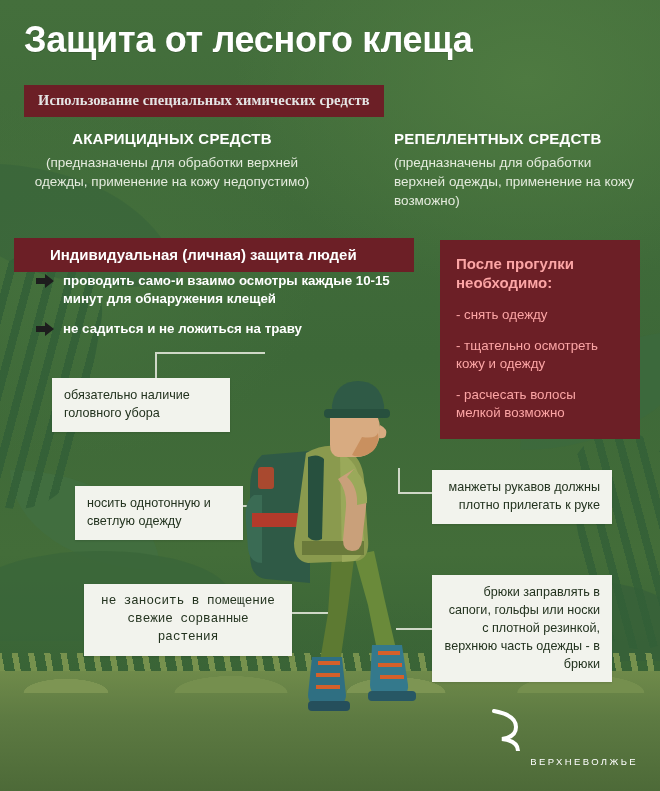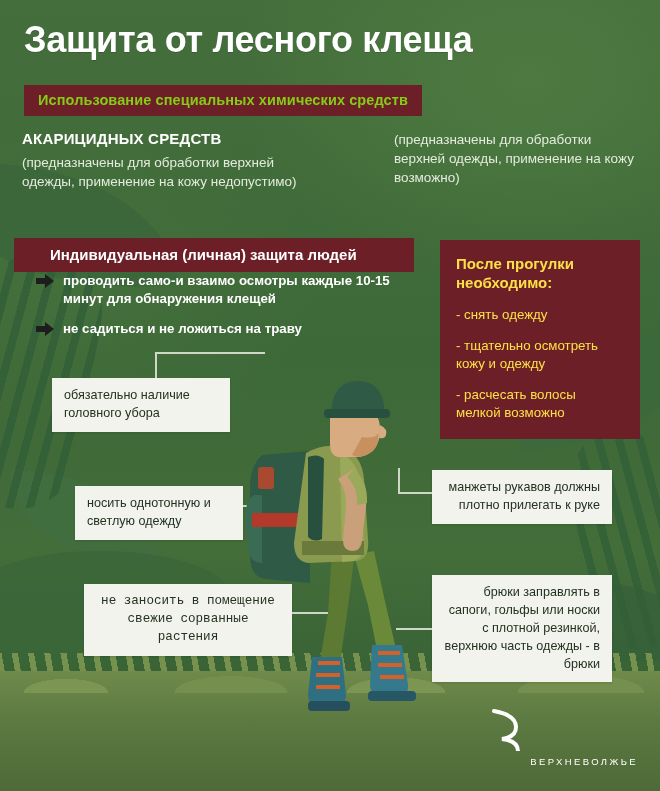--- a/index.html
+++ b/index.html
@@ -65,54 +65,55 @@
 
   
   h1.title {
     position: absolute; left: 24px; top: 20px; width: 620px;
     color: #ffffff; font-size: 36px; font-weight: bold; letter-spacing: -0.3px;
     line-height: 1.1;
     text-shadow: 0 1px 0 rgba(0,0,0,.15);
   }
   .subtitle-bar {
     position: absolute; left: 24px; top: 85px;
-    background: #6c1f26; color: #84cc16;
+    background: #6c1f26; color: #e5e5e5;
     font-size: 14.5px; font-weight: bold;
     padding: 7px 14px 8px 14px;
     letter-spacing: .1px;
+    font-family: Liberation Serif, serif;
   }
   .col {
     position: absolute; color: #e9efe4;
   }
   .col .h {
     font-size: 15px; font-weight: bold; color: #ffffff; letter-spacing: .2px;
     margin-bottom: 6px;
   }
   .col .p { font-size: 13.5px; line-height: 1.42; color: #e4ebdd; }
-  .col.left { left: 22px; top: 130px; width: 300px; }
+  .col.left { left: 22px; top: 130px; width: 300px; text-align: center; }
   .col.right { left: 394px; top: 130px; width: 250px; }
 
   
   .band {
     position: absolute; left: 14px; top: 238px; width: 400px;
     background: #6c1f26; color: #fff;
     font-size: 15px; font-weight: bold;
     padding: 8px 14px 9px 36px;
   }
   .bullets { position: absolute; left: 36px; top: 272px; width: 385px; }
   .bullet { display: flex; gap: 9px; margin-bottom: 12px; align-items: flex-start; }
   .bullet .arrow { flex: 0 0 auto; margin-top: 2px; }
   .bullet .txt {
     color: #ffffff; font-size: 13.3px; line-height: 1.36; font-weight: bold;
   }
 
   
   .card {
     position: absolute; right: 20px; top: 240px; width: 200px;
-    background: #6c1f26; color: #fde047;
+    background: #6c1f26; color: #fca5a5;
     padding: 14px 16px 18px 16px;
   }
   .card h3 { font-size: 15px; line-height: 1.28; margin-bottom: 14px; }
   .card .item { font-size: 13.3px; line-height: 1.34; margin-bottom: 13px; }
   .card .item:last-child { margin-bottom: 0; }
 
   
   .callout {
     position: absolute;
     background: #f2f3ed;
@@ -162,20 +163,21 @@
 
   <h1 class="title">Защита от лесного клеща</h1>
 
   <div class="subtitle-bar">Использование специальных химических средств</div>
 
   <div class="col left">
     <div class="h">АКАРИЦИДНЫХ СРЕДСТВ</div>
     <div class="p">(предназначены для обработки верхней одежды, применение на кожу недопустимо)</div>
   </div>
   <div class="col right">
+    <div class="h">РЕПЕЛЛЕНТНЫХ СРЕДСТВ</div>
     <div class="p">(предназначены для обработки верхней одежды, применение на кожу возможно)</div>
   </div>
 
   <div class="band">Индивидуальная (личная) защита людей</div>
 
   <div class="bullets">
     <div class="bullet">
       <span class="arrow">
         <svg width="18" height="14" viewBox="0 0 18 14">
             <path d="M0 4h9V0l9 7-9 7v-4H0z" fill="#1d1d1d"></path>

